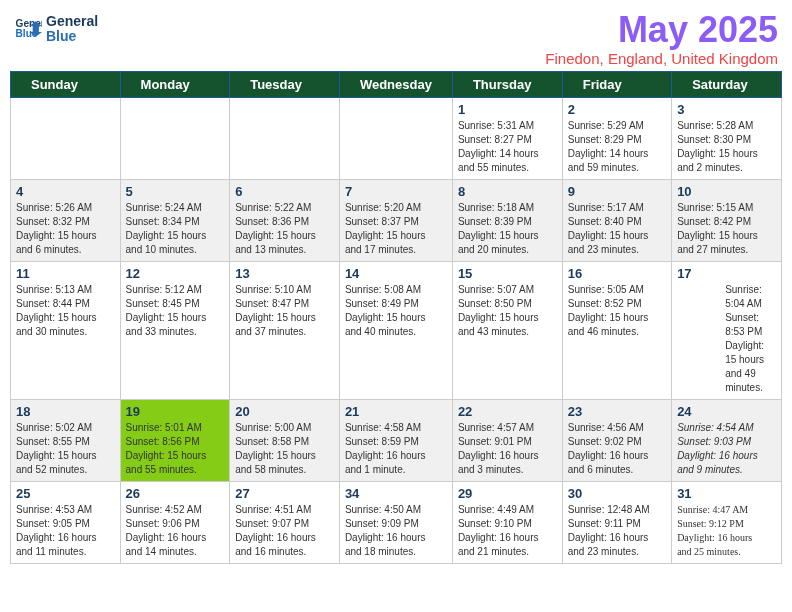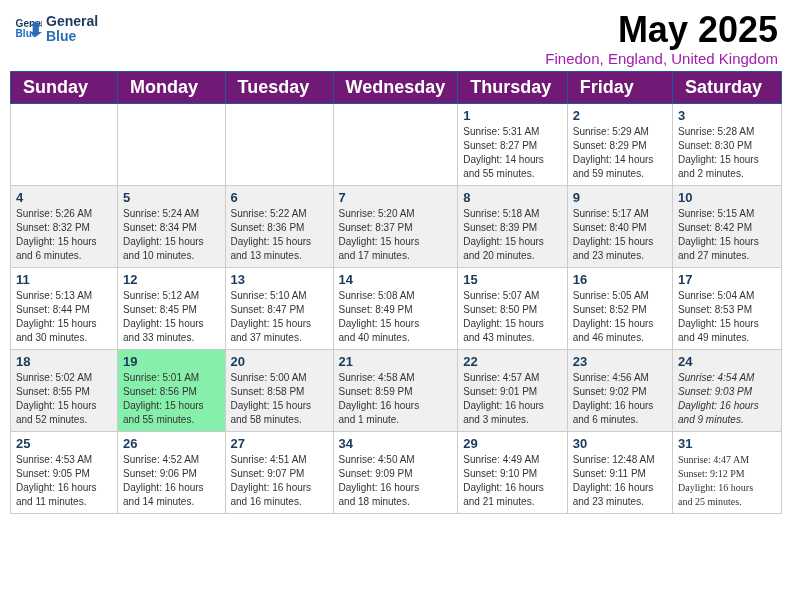--- a/index.html
+++ b/index.html
@@ -26,38 +26,38 @@
       width: 28px;
       height: 28px;
       margin-right: 4px;
     }
     .title-block {
       text-align: right;
     }
     .month-title {
       font-size: 36px;
       font-weight: bold;
-      color: #000000;
+      color: #8b5cf6;
       line-height: 1.1;
     }
     .location {
       font-size: 15px;
-      color: #a21caf;
+      color: #ef4444;
     }
     .calendar {
       width: 100%;
       border-collapse: collapse;
       border: 1px solid #ccc;
     }
     .calendar th {
-      background: #701a75;
+      background: #14532d;
       color: #fff;
-      font-size: 18px;
+      font-size: 13px;
       font-weight: bold;
-      padding: 5px 12px;
+      padding: 5px 20px;
       text-align: left;
       border: 1px solid #1a5a9f;
     }
     .calendar td {
       vertical-align: top;
       border: 1px solid #ccc;
       padding: 4px 5px;
       width: calc(100%/7);
       min-height: 80px;
       font-size: 10.5px;
@@ -237,35 +237,35 @@
         </td>
         <td>
           <span class="day-num">16</span>
           <div class="day-info" style="white-space: pre-line;">Sunrise: 5:05 AM
 Sunset: 8:52 PM
 Daylight: 15 hours
 and 46 minutes.</div>
         </td>
         <td>
           <span class="day-num">17</span>
-          <div class="day-info" style="white-space: pre-line;">Sunrise: 5:04 AM
+          <div class="day-info" style="white-space: pre-line; margin-left: 48px;">Sunrise: 5:04 AM
 Sunset: 8:53 PM
 Daylight: 15 hours
 and 49 minutes.</div>
         </td>
       </tr>
       <tr style="background: rgb(245, 245, 245);">
         <td style="background: rgb(240, 240, 240);">
           <span class="day-num">18</span>
           <div class="day-info" style="white-space: pre-line;">Sunrise: 5:02 AM
 Sunset: 8:55 PM
 Daylight: 15 hours
 and 52 minutes.</div>
         </td>
-        <td style="background: #86efac; margin-left: 38px;">
+        <td style="background: #84cc16; margin-left: 38px;">
           <span class="day-num">19</span>
           <div class="day-info" style="white-space: pre-line;">Sunrise: 5:01 AM
 Sunset: 8:56 PM
 Daylight: 15 hours
 and 55 minutes.</div>
         </td>
         <td style="background: rgb(240, 240, 240);">
           <span class="day-num">20</span>
           <div class="day-info" style="white-space: pre-line;">Sunrise: 5:00 AM
 Sunset: 8:58 PM

